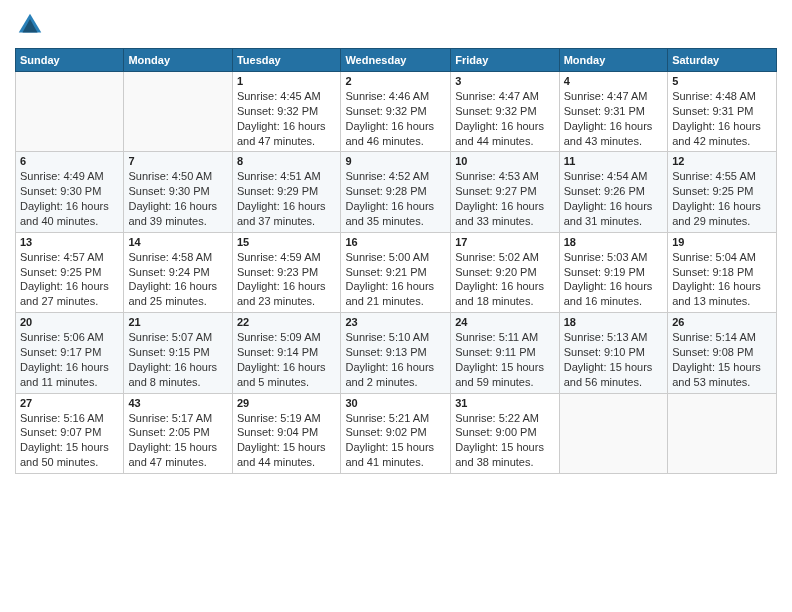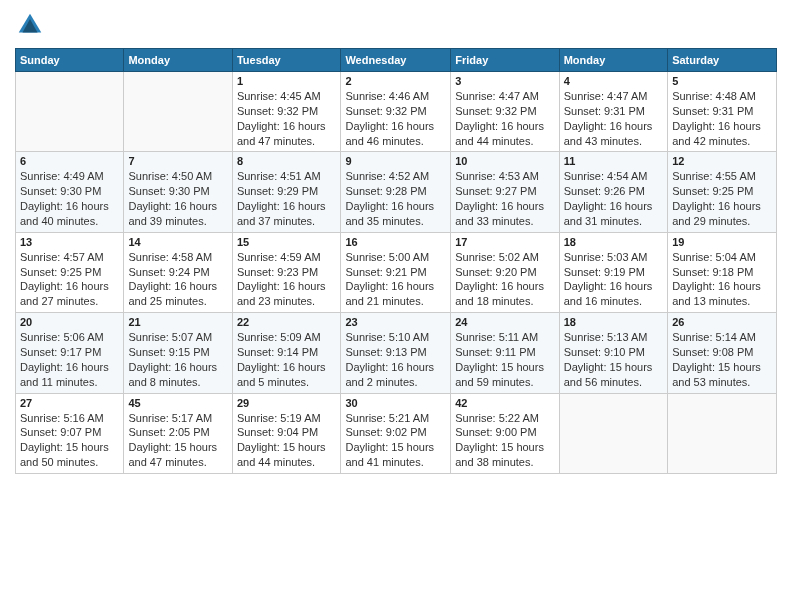--- a/index.html
+++ b/index.html
@@ -295,39 +295,39 @@
           </td>
         </tr>
         <tr>
           <td>
             <span class="day-num">27</span>
             <div class="day-info">Sunrise: 5:16 AM
 Sunset: 9:07 PM
 Daylight: 15 hours and 50 minutes.</div>
           </td>
           <td>
-            <span class="day-num">45</span>
+            <span class="day-num">43</span>
             <div class="day-info">Sunrise: 5:17 AM
 Sunset: 2:05 PM
 Daylight: 15 hours and 47 minutes.</div>
           </td>
           <td>
             <span class="day-num">29</span>
             <div class="day-info">Sunrise: 5:19 AM
 Sunset: 9:04 PM
 Daylight: 15 hours and 44 minutes.</div>
           </td>
           <td>
             <span class="day-num">30</span>
             <div class="day-info">Sunrise: 5:21 AM
 Sunset: 9:02 PM
 Daylight: 15 hours and 41 minutes.</div>
           </td>
           <td>
-            <span class="day-num">42</span>
+            <span class="day-num">31</span>
             <div class="day-info">Sunrise: 5:22 AM
 Sunset: 9:00 PM
 Daylight: 15 hours and 38 minutes.</div>
           </td>
           <td class="empty"></td>
           <td class="empty"></td>
         </tr>
       </tbody>
   </table>
 </div>

